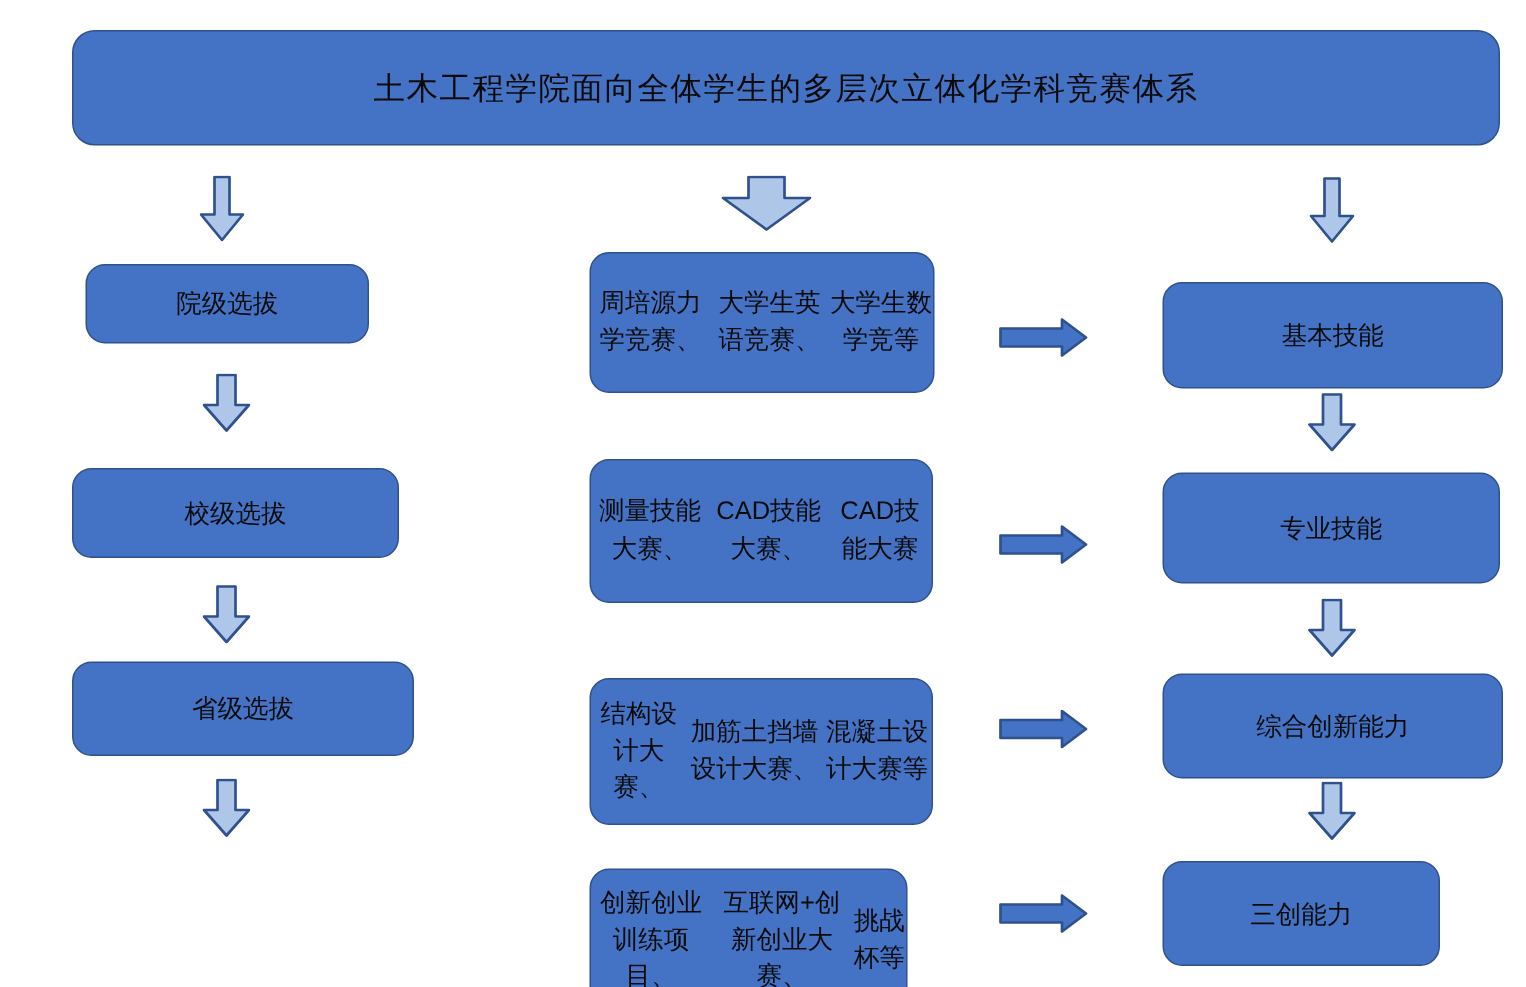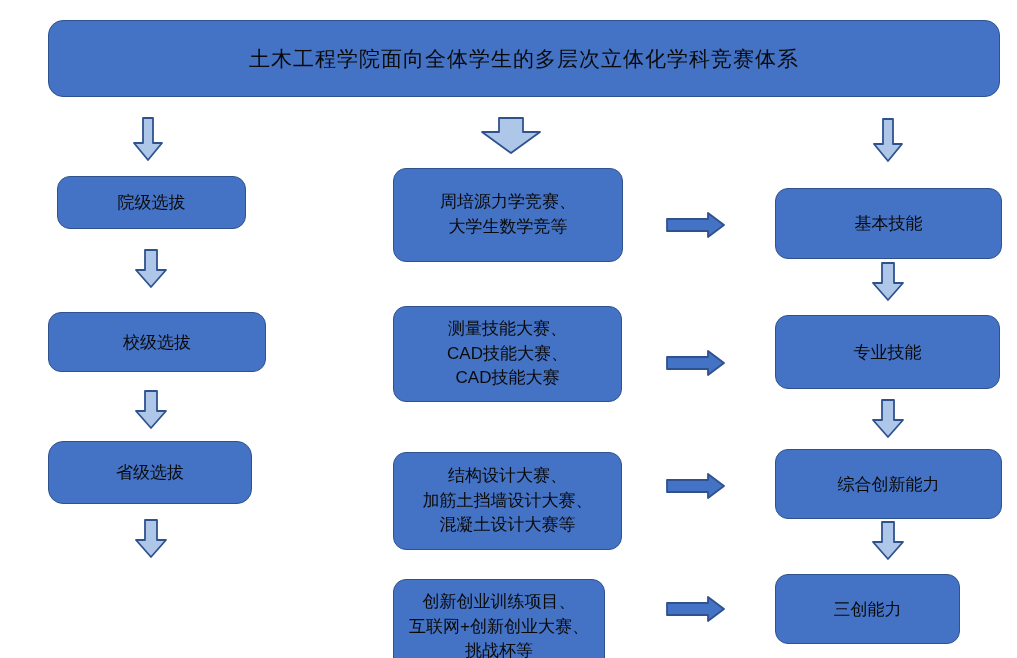--- a/index.html
+++ b/index.html
@@ -24,21 +24,21 @@
     box-sizing: border-box;
     color: #0a0a0a;
   }
   .title-box {
     left: 48px; top: 20px; width: 952px; height: 77px;
     border-radius: 15px;
     font-size: 21px;
     letter-spacing: 1px;
   }
   .node-label { font-size: 17px; }
-  .multi { flex-direction: column; line-height: 1.45; font-size: 17px; }
+  .multi { flex-direction: row; line-height: 1.45; font-size: 17px; }
   .arrow { position: absolute; }
   .arrow svg { display: block; }
 </style>
 </head>
 <body>
 
 <div class="canvas">
 
   <div class="box title-box">
     <span>土木工程学院面向全体学生的多层次立体化学科竞赛体系</span>
@@ -59,21 +59,21 @@
       <polygon points="10,1 20,1 20,26 29,26 15,43 1,26 10,26" fill="#AEC6E8" stroke="#2F528F" stroke-width="1.8" stroke-linejoin="round"></polygon>
     </svg>
   </div>
 
   <div class="box" style="left:57px; top:176px; width:189px; height:53px;">
     <span class="node-label">院级选拔</span>
   </div>
   <div class="box" style="left:48px; top:312px; width:218px; height:60px;">
     <span class="node-label">校级选拔</span>
   </div>
-  <div class="box" style="left:48px; top:441px; width:204px; height:63px;border-radius:15px;">
+  <div class="box" style="left:48px; top:441px; width:228px; height:63px;">
     <span class="node-label">省级选拔</span>
   </div>
 
   <div class="arrow" style="left:135px; top:249px;">
     <svg width="32" height="39" viewBox="0 0 32 39">
       <polygon points="10,1 22,1 22,21 31,21 16,38 1,21 10,21" fill="#AEC6E8" stroke="#2F528F" stroke-width="1.8" stroke-linejoin="round"></polygon>
     </svg>
   </div>
   <div class="arrow" style="left:135px; top:390px;">
     <svg width="32" height="39" viewBox="0 0 32 39">
@@ -81,20 +81,21 @@
     </svg>
   </div>
   <div class="arrow" style="left:135px; top:519px;">
     <svg width="32" height="39" viewBox="0 0 32 39">
       <polygon points="10,1 22,1 22,21 31,21 16,38 1,21 10,21" fill="#AEC6E8" stroke="#2F528F" stroke-width="1.8" stroke-linejoin="round"></polygon>
     </svg>
   </div>
 
   <div class="box multi" style="left:393px; top:168px; width:230px; height:94px;">
     <div>周培源力学竞赛、</div>
+    <div>大学生英语竞赛、</div>
     <div>大学生数学竞等</div>
   </div>
   <div class="box multi" style="left:393px; top:306px; width:229px; height:96px;">
     <div>测量技能大赛、</div>
     <div>CAD技能大赛、</div>
     <div>CAD技能大赛</div>
   </div>
   <div class="box multi" style="left:393px; top:437px; width:229px; height:98px;margin-top:15px;">
     <div>结构设计大赛、</div>
     <div>加筋土挡墙设计大赛、</div>

